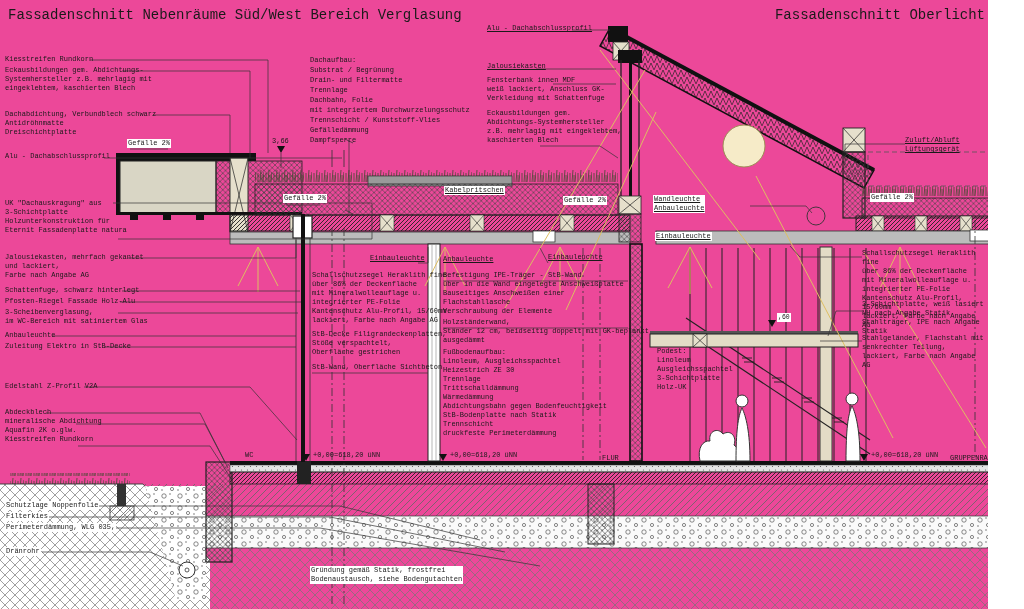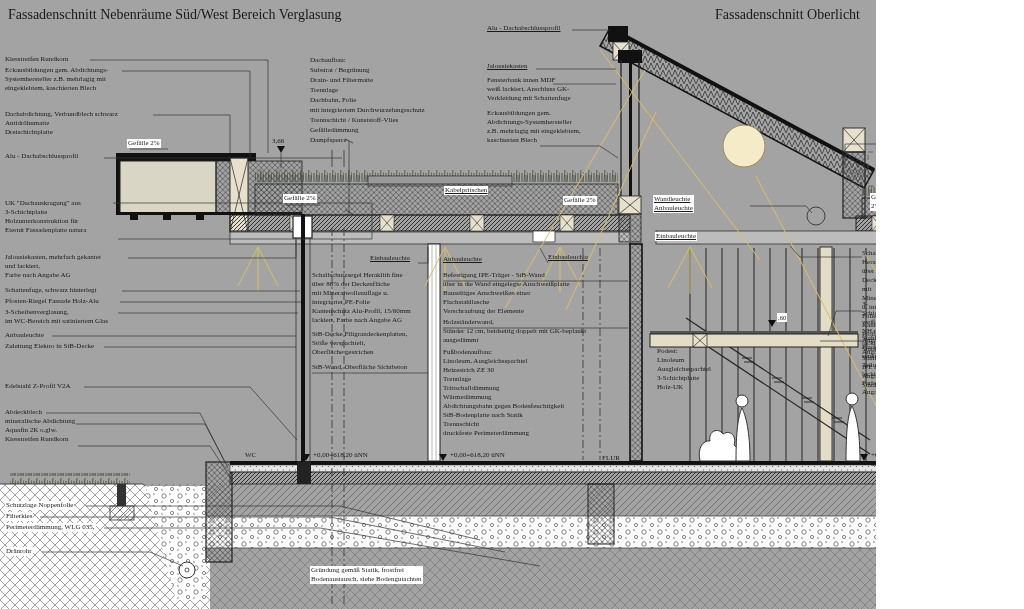--- a/index.html
+++ b/index.html
@@ -1,17 +1,17 @@
 <!DOCTYPE html>
 <html><head>
 <meta charset="utf-8">
 <style>
   html,body{margin:0;padding:0;background:#fff}
-  #stage{position:relative;width:876px;height:609px;background:#a3a3a3;
-         font-family:Liberation Serif, serif;overflow:hidden}
+  #stage{position:relative;width:988px;height:609px;background:#ec4899;
+         font-family:Liberation Mono, monospace;overflow:hidden}
   #stage svg{position:absolute;left:0;top:0}
   .title{position:absolute;font-size:14px;color:#1a1a1a;white-space:nowrap}
   .lbl{position:absolute;font-size:7px;line-height:9px;color:#1a1a1a;white-space:pre-line}
   .ul{text-decoration:underline}
   .bg{background:#fff;padding:0 1px}
   .sm{font-size:6.5px}
 </style>
 </head>
 <body>
 
@@ -283,21 +283,21 @@
   <g fill="#111">
     <polygon points="277,146 285,146 281,153"></polygon>
     <polygon points="302,454 310,454 306,461"></polygon>
     <polygon points="439,454 447,454 443,461"></polygon>
     <polygon points="860,454 868,454 864,461"></polygon>
     <polygon points="768,320 776,320 772,327"></polygon>
   </g>
 </svg>
 
 <div class="title" style="left:8px;top:7px">Fassadenschnitt Nebenräume Süd/West Bereich Verglasung</div>
-<div class="title" style="right:16px;top:7px;position:absolute">Fassadenschnitt Oberlicht</div>
+<div class="title" style="right:3px;top:7px;position:absolute">Fassadenschnitt Oberlicht</div>
 
 <div class="lbl" style="left:5px;top:55px">Kiesstreifen Rundkorn</div>
 <div class="lbl" style="left:5px;top:66px">Eckausbildungen gem. Abdichtungs-
 Systemhersteller z.B. mehrlagig mit
 eingeklebtem, kaschierten Blech</div>
 <div class="lbl" style="left:5px;top:110px">Dachabdichtung, Verbundblech schwarz
 Antidröhnmatte
 Dreischichtplatte</div>
 <div class="lbl" style="left:5px;top:152px">Alu - Dachabschlussprofil</div>
 <div class="lbl" style="left:5px;top:199px">UK "Dachauskragung" aus

